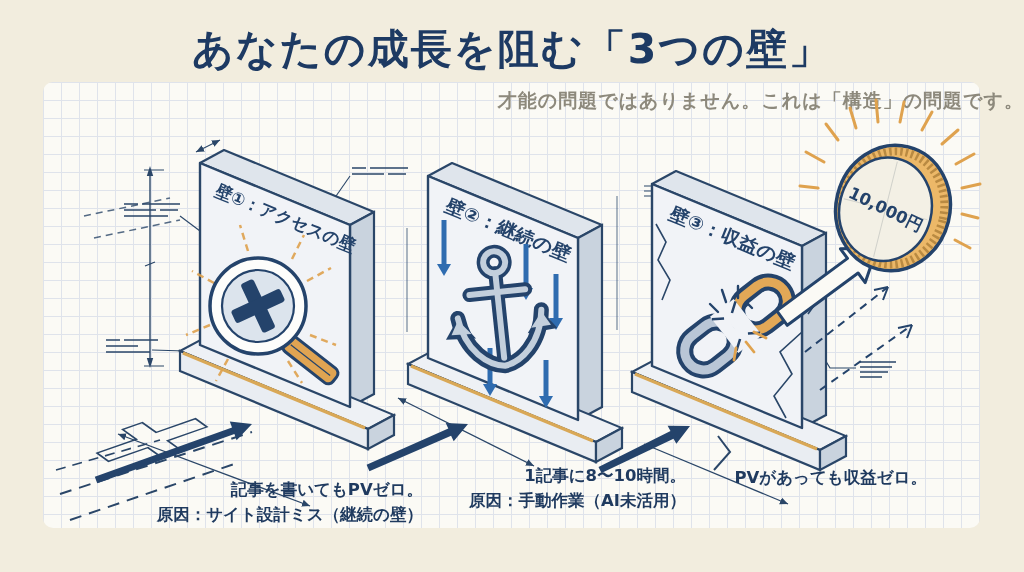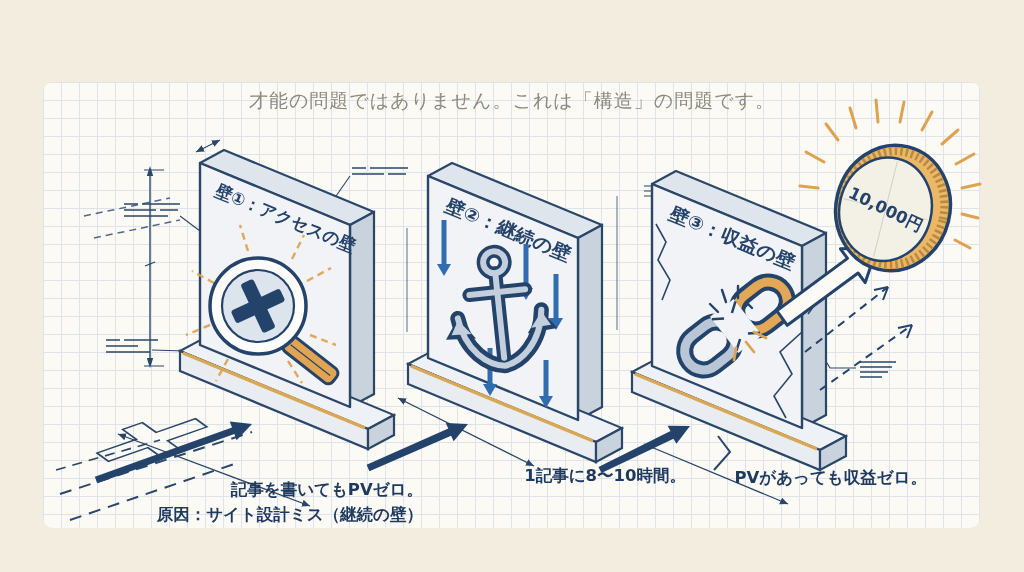--- a/index.html
+++ b/index.html
@@ -7,33 +7,34 @@
          font-family:"DejaVu Sans",sans-serif;overflow:hidden;}
   .paper{position:absolute;left:43px;top:82px;width:937px;height:446px;
          background-color:#fbfaf5;border-radius:10px;
          background-image:
            linear-gradient(#dfe3eb 1px, transparent 1px),
            linear-gradient(90deg,#dfe3eb 1px, transparent 1px);
          background-size:18px 18px;}
   .scene{position:absolute;left:0;top:0;width:1024px;height:572px;}
   .title{position:absolute;top:22px;left:0;width:100%;text-align:center;
          font-size:41px;font-weight:800;color:#1d3a63;letter-spacing:2px;}
-  .subtitle{position:absolute;top:88px;left:0;width:100%;text-align:center;
-         font-size:19px;font-weight:400;color:#8d897c;letter-spacing:1px;}
+  .subtitle{position:absolute;top:88px;left:0;width:100%;text-align:right;
+         font-size:19px;font-weight:700;color:#8d897c;letter-spacing:1px;}
   .caption{position:absolute;width:330px;text-align:right;font-size:16.5px;
          font-weight:700;color:#1f3a5f;line-height:1.5;}
   svg text{font-family:"DejaVu Sans",sans-serif;}
 </style>
 </head>
 <body>
 
 <div class="stage">
 
   <div class="paper"></div>
 
+  <div class="title">あなたの成長を阻む「3つの壁」</div>
   <div class="subtitle">才能の問題ではありません。これは「構造」の問題です。</div>
 
   <svg class="scene" viewBox="0 0 1024 572">
     <defs>
       <pattern id="hatchSide" width="7" height="7" patternTransform="rotate(40)">
         <line x1="0" y1="0" x2="0" y2="7" stroke="#4f6a8c" stroke-width="1.4"></line>
       </pattern>
       <pattern id="hatchShadow" width="6" height="6" patternTransform="rotate(32)">
         <line x1="0" y1="0" x2="0" y2="6" stroke="#7488a3" stroke-width="1.1"></line>
       </pattern>
@@ -231,18 +232,19 @@
       </g>
     </g>
   </svg>
 
   <div class="caption" style="left:93px;top:478px">
     <div>記事を書いてもPVゼロ。</div>
     <div>原因：サイト設計ミス（継続の壁）</div>
   </div>
   <div class="caption" style="left:356px;top:464px">
     <div>1記事に8〜10時間。</div>
+    <div>原因：手動作業（AI未活用）</div>
   </div>
   <div class="caption" style="left:597px;top:466px">
     <div>PVがあっても収益ゼロ。</div>
   </div>
 
 </div>
 
 </body></html>

